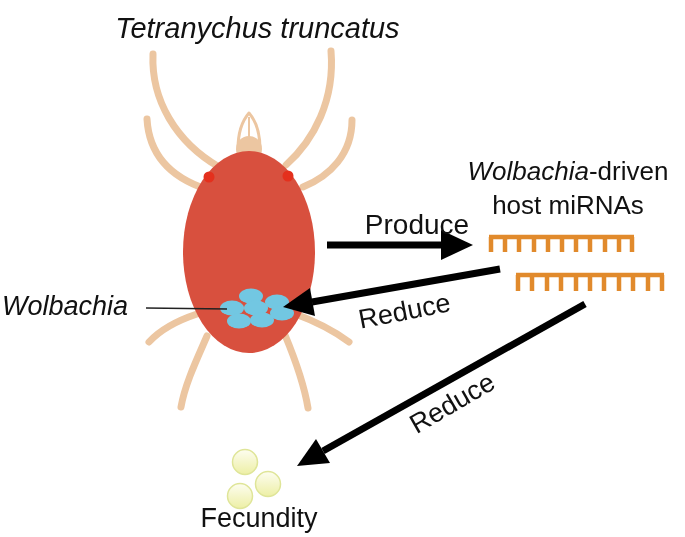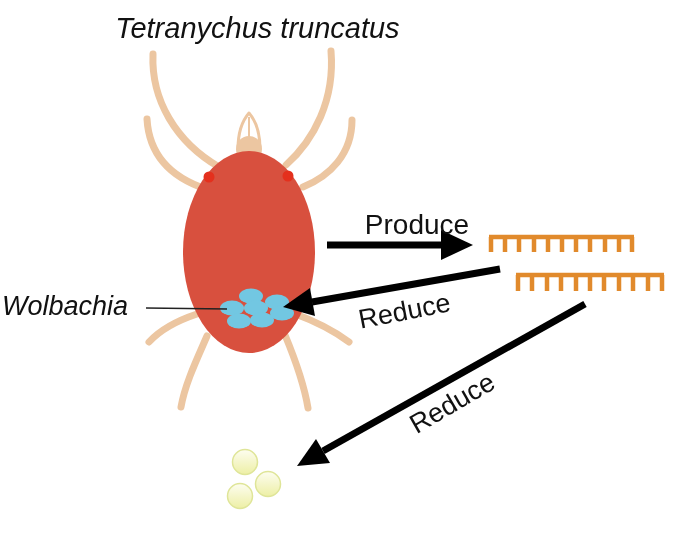--- a/index.html
+++ b/index.html
@@ -125,15 +125,20 @@
   <div class="lbl figure-title">Tetranychus truncatus</div>
 
   <div class="lbl wolbachia-label">Wolbachia</div>
 
   <div class="lbl produce-label">Produce</div>
 
   <div class="lbl reduce-mite-label">Reduce</div>
 
   <div class="lbl reduce-fec-label">Reduce</div>
 
+  <div class="lbl mirna-title">
+    <div><span class="it">Wolbachia</span><span>-driven</span></div>
+    <div>host miRNAs</div>
+  </div>
 
+  <div class="lbl fecundity-label">Fecundity</div>
 
 </div>
 
 </body></html>

